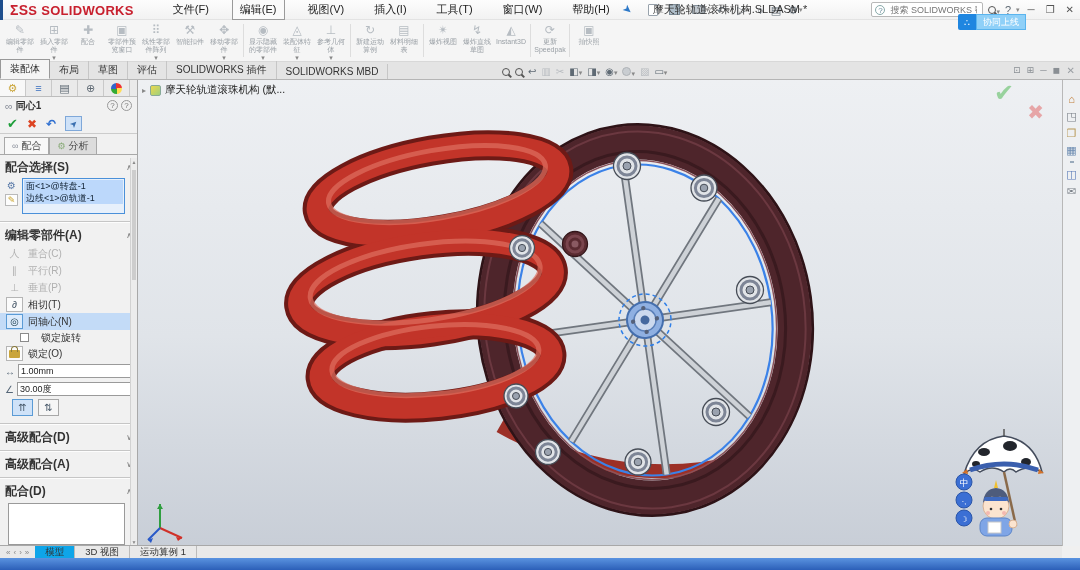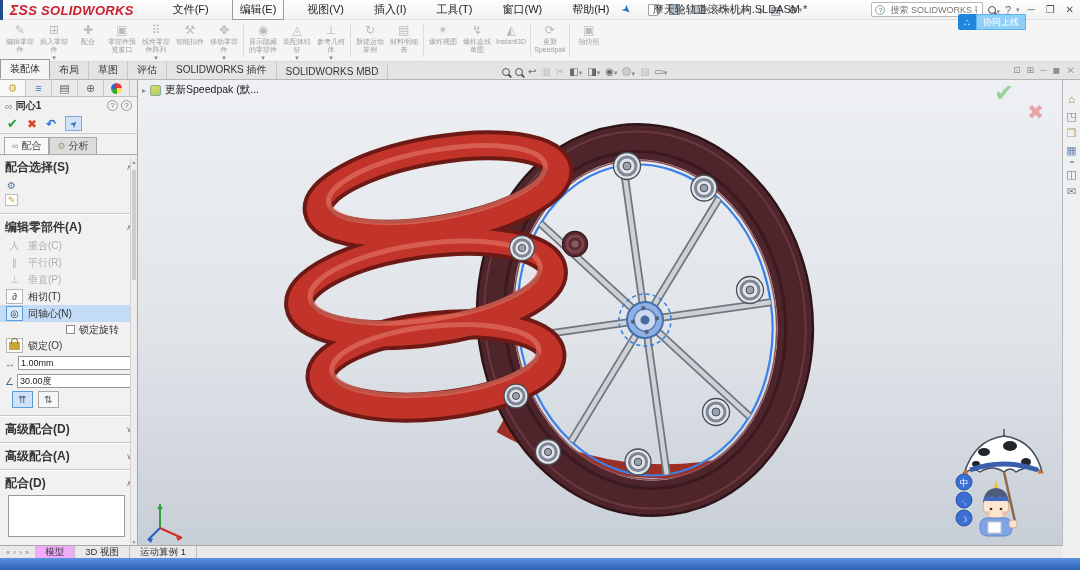--- a/index.html
+++ b/index.html
@@ -7,21 +7,21 @@
   body {
     width:1080px; height:570px; overflow:hidden; position:relative;
     font-family:"Liberation Sans","DejaVu Sans",sans-serif;
     background:#f0f0f0; font-size:11px; color:#333;
   }
   
   .titlebar { position:absolute; top:0; left:0; right:0; height:20px;
     background:linear-gradient(#fdfdfd,#f2f2f2); border-bottom:1px solid #e3e3e3;
     display:flex; align-items:center; }
   .edge { position:absolute; left:0; top:0; width:3px; height:20px; background:#1e4e8c; }
-  .logo { color:#c8202e; font-style:italic; font-weight:bold; font-size:13px;
+  .logo { color:#c8202e; font-weight:bold; font-size:13px;
     margin:0 16px 0 10px; letter-spacing:.3px; white-space:nowrap; }
   .logo .ds { font-size:14px; }
   .menu { padding:2px 7px; font-size:11px; color:#222; white-space:nowrap;margin-left:16px; }
   .menu.boxed { border:1px solid #9a9a9a; background:#fafafa;text-align:right; }
   .pin { color:#2c78c8; font-size:11px; margin:0 6px; transform:rotate(40deg); }
   .qat { display:flex; align-items:center; gap:3px; margin-left:8px; color:#666; }
   .qbtn { display:flex; align-items:center; gap:1px; padding:0 2px; }
   .car { font-size:7px; color:#888; font-style:normal; }
   .ic-file { width:10px; height:12px; background:#fff; border:1px solid #98a2ac; border-radius:1px; }
   .ic-save { width:11px; height:11px; background:#aebdc9; border:1px solid #7d8b96; }
@@ -99,21 +99,21 @@
   .selicons .g2 { color:#c9a227; font-size:9px; border:1px solid #b9b9b9; background:#fdfdfd; padding:0 2px; }
   .sellist { flex:1; border:1px solid #4a90d9; background:#e7f0fb; min-height:36px; padding:1px; }
   .selitem { background:#bcd8fb; font-size:9px; line-height:12px; padding:0 2px; white-space:nowrap; color:#123; }
   .sepline { border-top:1px solid #c6c6c6; border-bottom:1px solid #fdfdfd; margin:3px 0; }
   .mrow { display:flex; align-items:center; gap:5px; height:17px; padding:0 6px; }
   .mico { width:17px; height:15px; display:flex; align-items:center; justify-content:center; font-size:10px; color:#456; }
   .mrow.enabled .mico { border:1px solid #b5b5b5; background:#fbfbfb; }
   .mrow.disabled, .mrow.disabled .mico { color:#b0b0b0; }
   .mrow.selected { background:#c3dbf7; }
   .mrow.selected .mico { border:1px solid #5b9bd5; background:#dcebfc; color:#245; }
-  .cbrow { display:flex; align-items:center; gap:4px; height:15px; padding-left:26px;margin-left:40px; }
+  .cbrow { display:flex; align-items:center; gap:12px; height:15px; padding-left:20px; }
   .cb { width:9px; height:9px; border:1px solid #8a8a8a; background:#fff; position:relative; flex:none; }
   .locky { width:11px; height:8px; background:#caa53a; border-radius:1px; position:relative; }
   .locky::before { content:""; position:absolute; left:2px; top:-4px; width:5px; height:5px;
     border:1.5px solid #8a7a3a; border-bottom:0; border-radius:4px 4px 0 0; }
   .valrow { display:flex; align-items:center; gap:3px; height:18px; padding:0 5px; }
   .vic { width:13px; text-align:center; color:#567; font-size:10px; }
   .vbox { flex:1; display:flex; border:1px solid #9a9a9a; background:#fff; height:14px; align-items:center; }
   .vbox input { flex:1; min-width:0; border:0; outline:0; font-size:9px; padding:0 2px; color:#222; }
   .alignlbl { font-weight:bold; padding:3px 7px 1px; font-size:10px; }
   .alignbtns { display:flex; gap:5px; padding:1px 12px 4px; }
@@ -140,21 +140,21 @@
   .taskpane { position:absolute; right:0; top:80px; width:18px; bottom:24px; background:#eef0f2;
     border-left:1px solid #b8b8b8; display:flex; flex-direction:column; align-items:center;
     padding-top:13px; gap:5px; }
   .tpi { font-size:11px; line-height:12px; color:#7a8088; }
   .tpi.hl { background:#fff; border:1px solid #9ab; padding:0 1px; }
   
   .btabs { position:absolute; left:0; right:18px; bottom:12px; height:13px; background:#e9e9e9;
     border-top:1px solid #a8a8a8; display:flex; align-items:stretch; font-size:9.5px; color:#333; }
   .bnav { display:flex; align-items:center; gap:3px; padding:0 6px; color:#888; font-size:8px; }
   .btab { display:flex; align-items:center; padding:0 10px; border-right:1px solid #bbb; }
-  .btab.active { background:#f0abfc; }
+  .btab.active { background:#0ea5e9; }
   .status { position:absolute; left:0; right:0; bottom:0; height:12px;
     background:linear-gradient(#5a93e0,#2c5fb8); }
 </style>
 </head>
 <body>
 
 <div class="titlebar">
   <div class="edge"></div>
   <div class="logo"><span class="ds">ΣS</span><span>S SOLIDWORKS</span></div>
   <div class="menu">文件(F)</div>
@@ -375,20 +375,24 @@
 
   <div class="sec">
       <b>配合选择(S)</b>
       <span class="chev">∧</span>
     </div>
   <div class="selwrap">
     <div class="selicons">
       <span class="g1">⚙</span>
       <span class="g2">✎</span>
     </div>
+    <div class="sellist">
+      <div class="selitem">面&lt;1&gt;@转盘-1</div>
+      <div class="selitem">边线&lt;1&gt;@轨道-1</div>
+    </div>
   </div>
   <div class="sepline"></div>
 
   <div class="sec">
       <b>编辑零部件(A)</b>
       <span class="chev">∧</span>
     </div>
   <div class="mrow disabled">
       <span class="mico">人</span>
       <span>重合(C)</span>
@@ -457,21 +461,21 @@
     <span class="pmarr" style="top:1px">▲</span>
     <div class="pmthumb"></div>
     <span class="pmarr" style="bottom:1px">▼</span>
   </div>
 </div>
 
 <div class="viewport">
   <div class="treeroot">
     <span class="flyout">▸</span>
     <span class="asmicon"></span>
-    <span>更新Speedpak (默...</span>
+    <span>摩天轮轨道滚珠机构 (默...</span>
   </div>
   <div class="confirm">
     <span class="v">✔</span>
     <span class="x">✖</span>
   </div>
   <svg viewBox="0 0 924 466" preserveAspectRatio="none">
 
     <path d="M 362 346 Q 480 412 602 382" fill="none" stroke="#9c3027" stroke-width="14"></path>
 
     <g transform="rotate(-8 507 240)">

